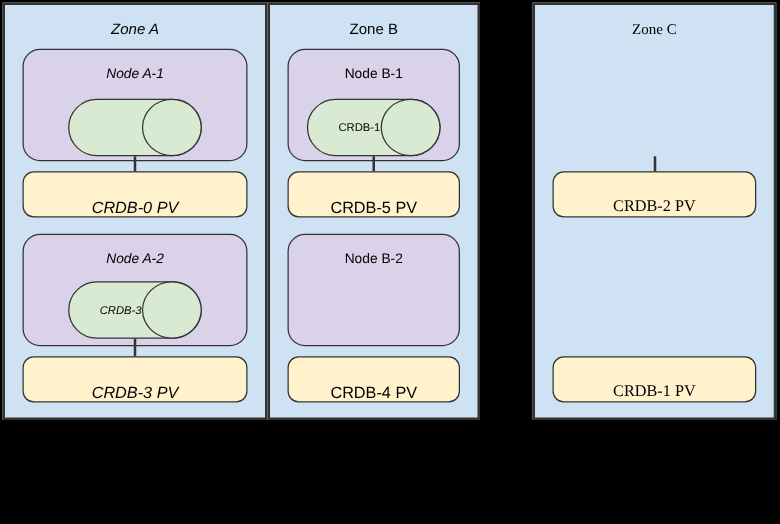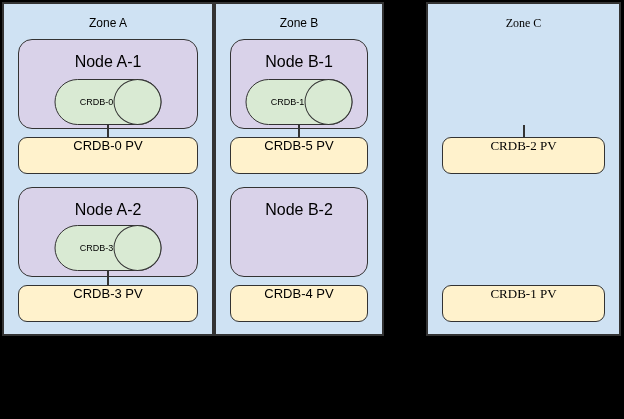--- a/index.html
+++ b/index.html
@@ -11,39 +11,39 @@
     font-family: "Liberation Sans", sans-serif;
     color: #000000;
   }
   .zone {
     position: absolute;
     top: 2px; height: 334px;
     background: var(--zone-fill, #cfe2f3);
     border: 2px solid var(--border, #333333);
     box-sizing: border-box;
   }
-  .zone-a { left: 2px;   width: 212px; }
+  .zone-a { left: 2px;   width: 212px; font-style: italic; }
   .zone-b { left: 214px; width: 170px; }
   .zone-c { left: 426px; width: 195px; font-family: Liberation Serif, serif; }
   .zone-label {
     position: absolute; top: 12px; left: 0; right: 0;
     text-align: center; font-size: 12px;
   }
   .node {
     position: absolute; left: 14px; right: 14px; height: 90px;
     background: var(--node-fill, #d9d2e9);
     border: 1px solid var(--border, #333333);
     border-radius: 14px;
     box-sizing: border-box;
   }
   .node.row1 { top: 35px; }
   .node.row2 { top: 183px; padding-left: 17px; }
   .node-label {
     position: absolute; top: 13px; left: 0; right: 0;
-    text-align: center; font-size: 16px;
+    text-align: center; font-size: 11px;
   }
   .cylinder {
     position: absolute; left: 50%; transform: translateX(-50%);
     width: 107px; height: 46px;
   }
   .cylinder.row1 { top: 39px; }
   .cylinder.row2 { top: 37px; }
   .cyl-body {
     position: absolute; left: 0; top: 0; width: 107px; height: 46px;
     background: var(--cylinder-fill, #d9ead3);
@@ -68,38 +68,37 @@
     background: var(--border, #333333);
   }
   .connector.row1 { top: 121px; height: 12px; }
   .connector.row2 { top: 267px; height: 14px; }
   .pv {
     position: absolute; left: 14px; right: 14px; height: 37px;
     background: var(--pv-fill, #fff2cc);
     border: 1px solid var(--border, #333333);
     border-radius: 9px;
     box-sizing: border-box;
-    display: flex; align-items: flex-start; justify-content: center;
+    display: flex; align-items: flex-end; justify-content: center;
     font-size: 13px;
   }
   .pv.row1 { top: 133px; }
   .pv.row2 { top: 281px; }
 </style>
 </head>
 <body style="background: rgb(0, 0, 0);">
 
 <div class="zone zone-a">
   <div class="zone-label">Zone A</div>
 
   <div class="node row1">
     <div class="node-label">Node A-1</div>
     <div class="cylinder row1">
       <div class="cyl-body"></div>
       <div class="cyl-cap"></div>
-      <div class="cyl-label">CRDB-0</div>
     </div>
   </div>
   <div class="connector row1"></div>
   <div class="pv row1">
     <span>CRDB-0 PV</span>
   </div>
 
   <div class="node row2">
     <div class="node-label">Node A-2</div>
     <div class="cylinder row2">

